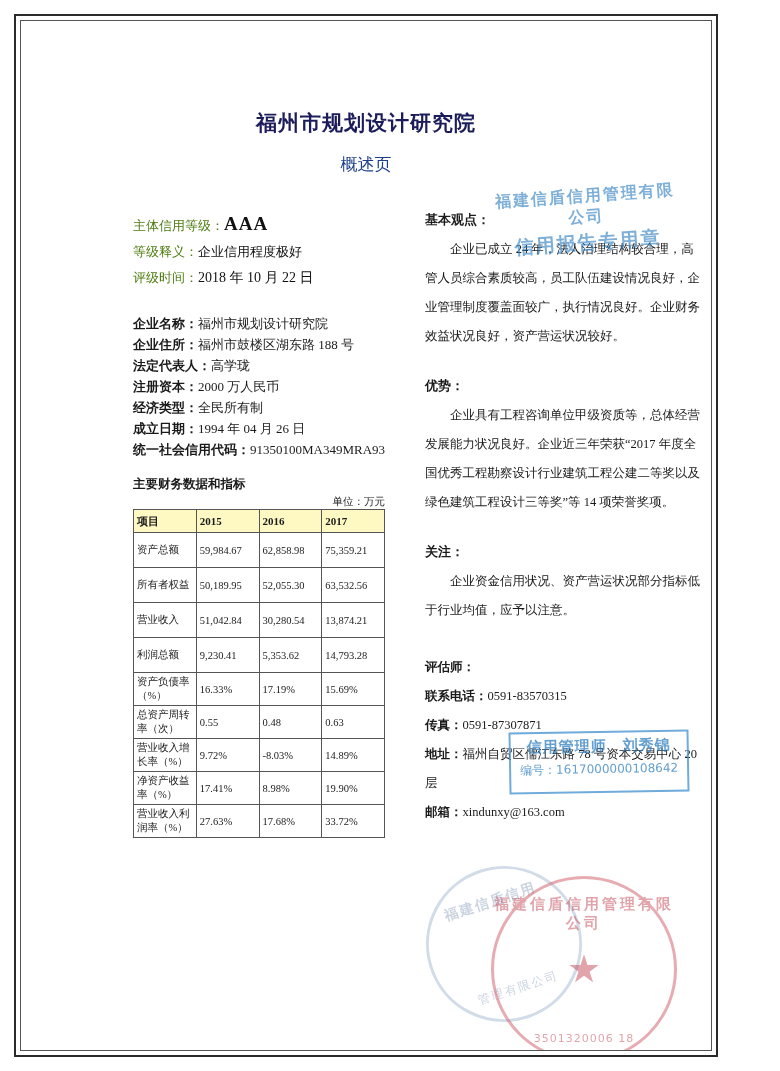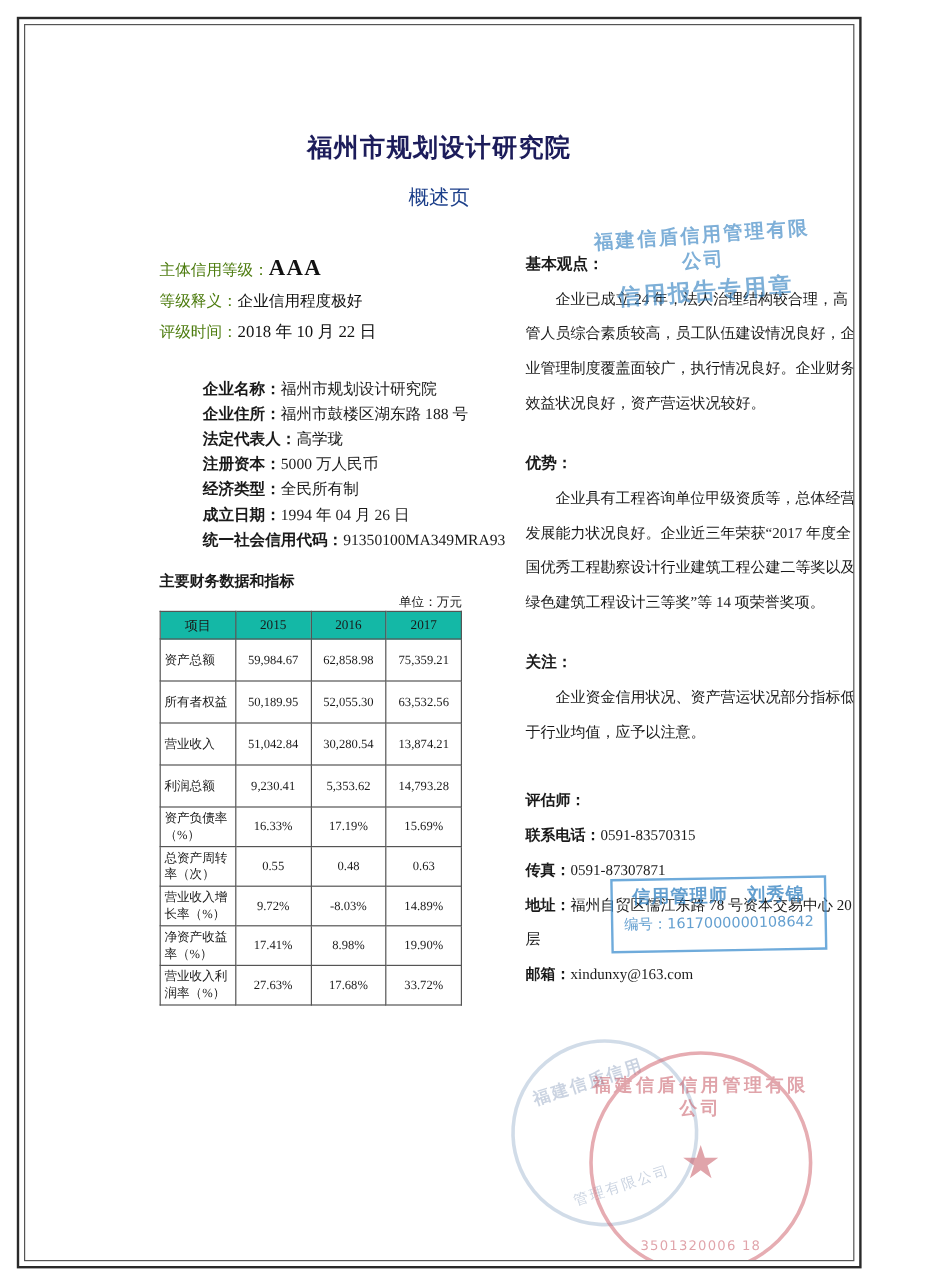--- a/index.html
+++ b/index.html
@@ -59,21 +59,21 @@
     bottom: 0;
   }
   .col-left {
     position: absolute;
     left: 112px;
     top: 0;
     width: 290px;
   }
   .col-right {
     position: absolute;
-    left: 417px;
+    left: 404px;
     top: 0;
     width: 280px;
   }
   .rating-line {
     font-size: 13px;
     line-height: 26px;
     color: #111;
   }
   .rating-line .lbl { color: #4d7c0f; }
   .rating-line .big {
@@ -82,21 +82,20 @@
     letter-spacing: 1px;
   }
   .rating-line .val { font-size: 13px; }
   .rating-line .val-lg { font-size: 14px; }
 
   .company-block {
     margin-top: 22px;
     font-size: 13px;
     line-height: 21px;
     font-weight: bold;
-    margin-left: 36px;
   }
   .company-block .v { font-weight: normal; }
 
   .fin-title {
     margin-top: 16px;
     font-size: 12.5px;
     font-weight: bold;
   }
   .unit {
     text-align: right;
@@ -109,33 +108,33 @@
     width: 252px;
     font-size: 10.5px;
     table-layout: fixed;
   }
   table.fin th, table.fin td {
     border: 1px solid #555;
     padding: 2px 3px;
     vertical-align: middle;
   }
   table.fin thead th {
-    background: #14b8a6;
-    text-align: center;
-    font-weight: normal;
+    background: #fef9c3;
+    text-align: left;
+    font-weight: bold;
     font-size: 11px;
     height: 18px;
   }
   table.fin td.name {
     text-align: left;
     font-size: 10.5px;
     width: 96px;
   }
   table.fin td.num {
-    text-align: center;
+    text-align: left;
     font-size: 10.5px;
   }
   table.fin tr.tall td { height: 30px; }
   table.fin tr.short td { height: 15px; }
 
   .rt-h {
     font-size: 13px;
     font-weight: bold;
     margin-bottom: 6px;
   }
@@ -295,21 +294,21 @@
           <span class="lbl">等级释义：</span><span class="val">企业信用程度极好</span>
         </div>
         <div class="rating-line">
           <span class="lbl">评级时间：</span><span class="val-lg">2018 年 10 月 22 日</span>
         </div>
 
         <div class="company-block">
           <div><span>企业名称：</span><span class="v">福州市规划设计研究院</span></div>
           <div><span>企业住所：</span><span class="v">福州市鼓楼区湖东路 188 号</span></div>
           <div><span>法定代表人：</span><span class="v">高学珑</span></div>
-          <div><span>注册资本：</span><span class="v">5000 万人民币</span></div>
+          <div><span>注册资本：</span><span class="v">2000 万人民币</span></div>
           <div><span>经济类型：</span><span class="v">全民所有制</span></div>
           <div><span>成立日期：</span><span class="v">1994 年 04 月 26 日</span></div>
           <div><span>统一社会信用代码：</span><span class="v">91350100MA349MRA93</span></div>
         </div>
 
         <div class="fin-title">主要财务数据和指标</div>
         <div class="unit">单位：万元</div>
 
         <table class="fin">
           <thead>

